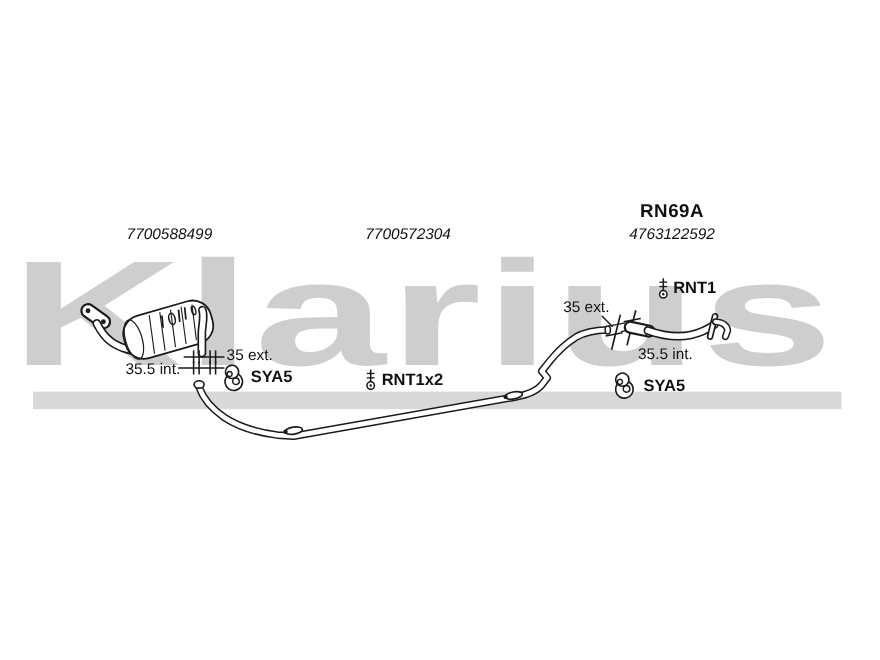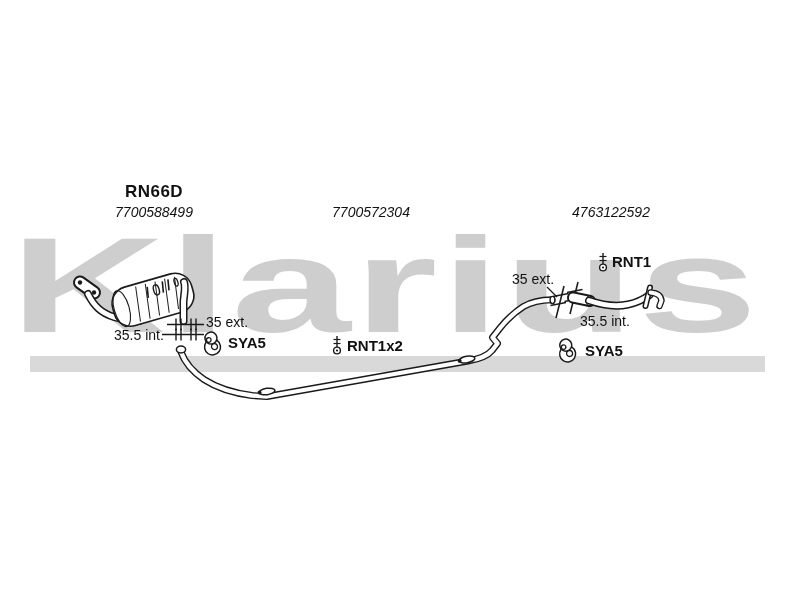--- a/index.html
+++ b/index.html
@@ -154,25 +154,25 @@
     </g>
 
     <g transform="translate(567,351) rotate(-12)">
       <circle class="whitefill" cx="0" cy="3" r="8" stroke-width="1.5"></circle>
       <circle class="whitefill" cx="0" cy="-6" r="6" stroke-width="1.5"></circle>
       <circle class="ln" cx="-2.5" cy="-4.5" r="2.3" stroke-width="1.3"></circle>
       <circle class="ln" cx="2" cy="3" r="3" stroke-width="1.3"></circle>
     </g>
   </svg>
 
-  <div class="part-code" style="left:99px;top:182px;">RN66D</div>
   <div class="part-number" style="left:99px;top:204px;">7700588499</div>
 
   <div class="part-number" style="left:316px;top:204px;">7700572304</div>
 
+  <div class="part-code" style="left:556px;top:182px;">RN69A</div>
   <div class="part-number" style="left:556px;top:204px;">4763122592</div>
 
   <div class="dim-label" style="left:206px;top:314px;">35 ext.</div>
   <div class="dim-label" style="left:114px;top:327px;">35.5 int.</div>
   <div class="fit-label" style="left:228px;top:334px;">SYA5</div>
   <div class="fit-label" style="left:347px;top:337px;">RNT1x2</div>
   <div class="dim-label" style="left:512px;top:271px;">35 ext.</div>
   <div class="dim-label" style="left:580px;top:313px;">35.5 int.</div>
   <div class="fit-label" style="left:612px;top:253px;">RNT1</div>
   <div class="fit-label" style="left:585px;top:342px;">SYA5</div>

